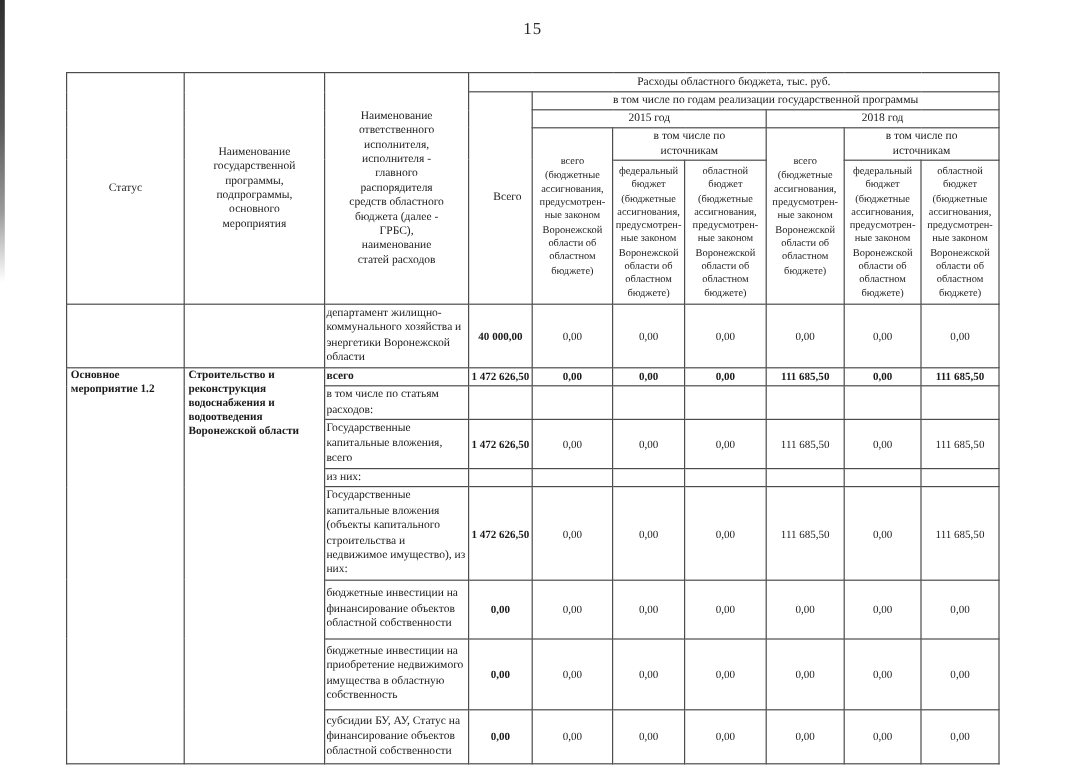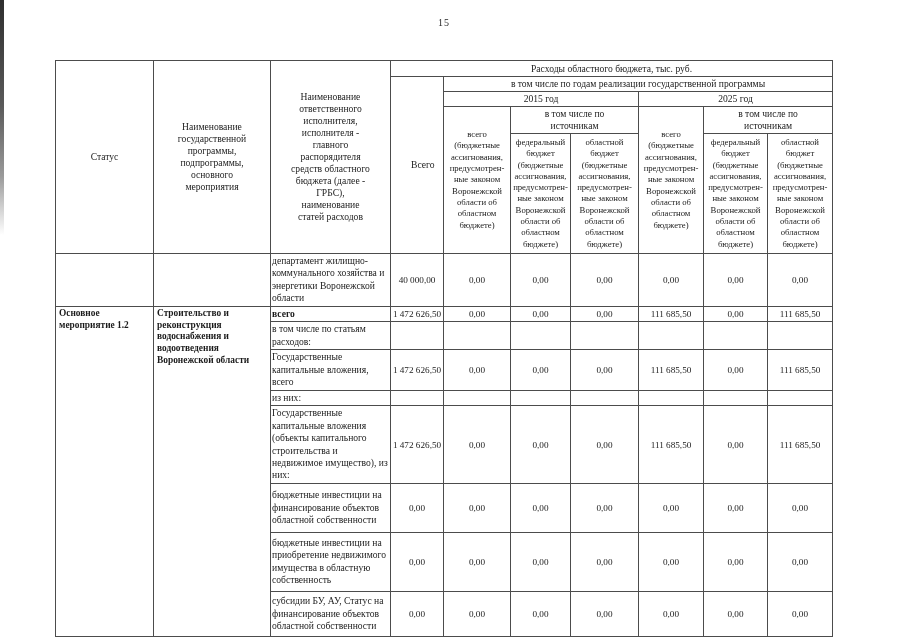--- a/index.html
+++ b/index.html
@@ -10,21 +10,21 @@
     color: #1b1b1b;
     position: relative;
     overflow: hidden;
   }
   .scan-edge {
     position: absolute; left: 0; top: 0; width: 4px; height: 235px;
     background: linear-gradient(to bottom, #2e2e2e 0%, #5a5a5a 45%, #9a9a9a 75%, rgba(200,200,200,0) 100%);
   }
   .page-number {
     position: absolute; top: 17px; left: 0; width: 888px;
-    text-align: center; font-size: 10px; letter-spacing: 1px; color: #2a2a2a;
+    text-align: center; font-size: 14px; letter-spacing: 1px; color: #2a2a2a;
   }
   table.doc-table {
     position: absolute; left: 55px; top: 60px;
     border-collapse: collapse; table-layout: fixed;
     width: 777px;
   }
   .doc-table th, .doc-table td {
     border: 1px solid #4c4c4c;
     overflow: hidden;
   }
@@ -41,21 +41,21 @@
   }
   td.cell-item {
     vertical-align: middle; text-align: left;
     font-size: 9.6px; line-height: 1.3; padding: 1px 1px;
   }
   td.cell-val {
     vertical-align: middle; text-align: center;
     font-size: 9.2px; white-space: nowrap; padding: 0 1px;
   }
   .strong { font-weight: bold; }
-  .v-strong { font-weight: normal; }
+  .v-strong { font-weight: bold; }
   tr.r1 { height: 49px; } tr.r2 { height: 14px; } tr.r3 { height: 23px; }
   tr.r4 { height: 35px; margin-top: 48px; } tr.r5 { height: 13px; } tr.r6 { height: 70px; }
   tr.r7 { height: 49px; } tr.r8 { height: 59px; } tr.r9 { height: 45px; }
 </style>
 </head>
 <body>
 
 <div class="scan-edge"></div>
 <div class="page-number">15</div>
 
@@ -78,21 +78,21 @@
       <th rowspan="5">Наименование государственной программы, подпрограммы, основного мероприятия</th>
       <th rowspan="5">Наименование ответственного исполнителя, исполнителя - главного распорядителя средств областного бюджета (далее - ГРБС), наименование статей расходов</th>
       <th colspan="7">Расходы областного бюджета, тыс. руб.</th>
     </tr>
     <tr class="h2">
       <th rowspan="4">Всего</th>
       <th colspan="6">в том числе по годам реализации государственной программы</th>
     </tr>
     <tr class="h3">
       <th colspan="3">2015 год</th>
-      <th colspan="3">2025 год</th>
+      <th colspan="3">2018 год</th>
     </tr>
     <tr class="h4">
       <th rowspan="2" class="h-detail">всего (бюджетные ассигнования, предусмотрен-ные законом Воронежской области об областном бюджете)</th>
       <th colspan="2">в том числе по источникам</th>
       <th rowspan="2" class="h-detail">всего (бюджетные ассигнования, предусмотрен-ные законом Воронежской области об областном бюджете)</th>
       <th colspan="2">в том числе по источникам</th>
     </tr>
     <tr class="h5">
       <th class="h-detail">федеральный бюджет (бюджетные ассигнования, предусмотрен-ные законом Воронежской области об областном бюджете)</th>
       <th class="h-detail">областной бюджет (бюджетные ассигнования, предусмотрен-ные законом Воронежской области об областном бюджете)</th>

